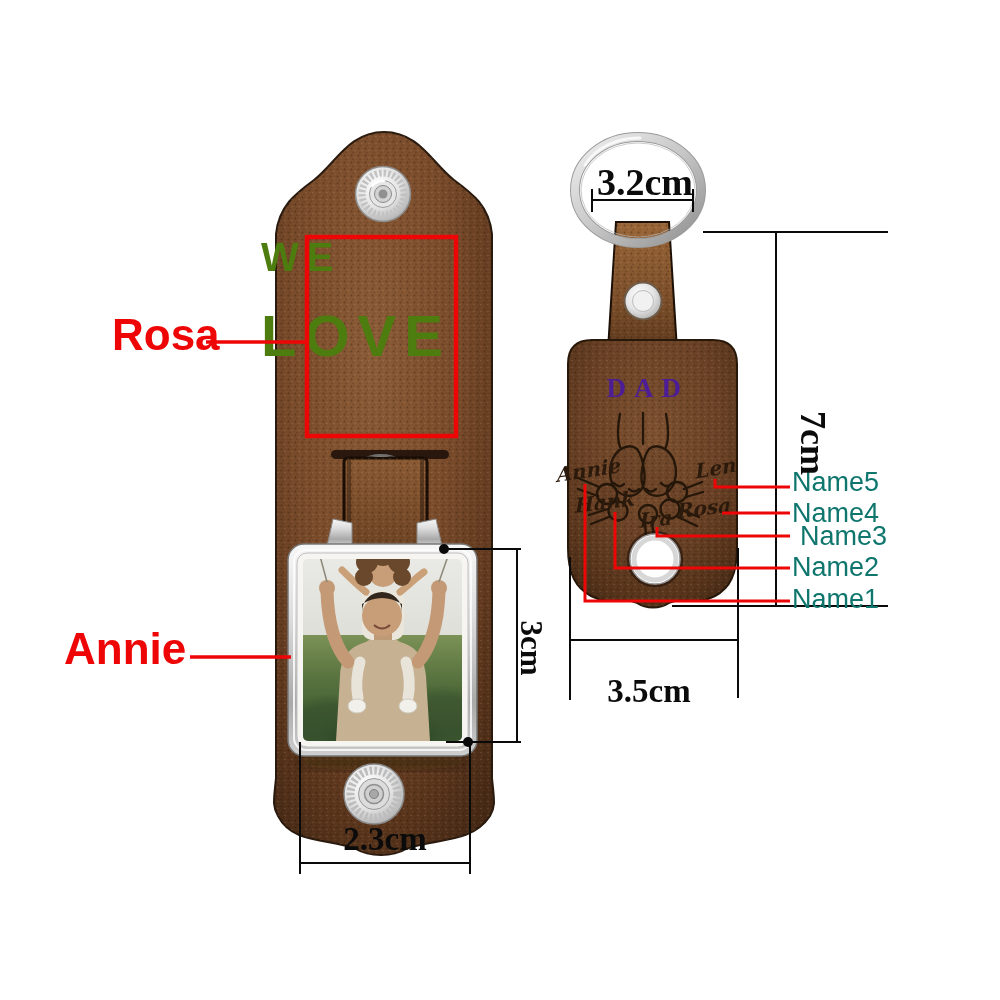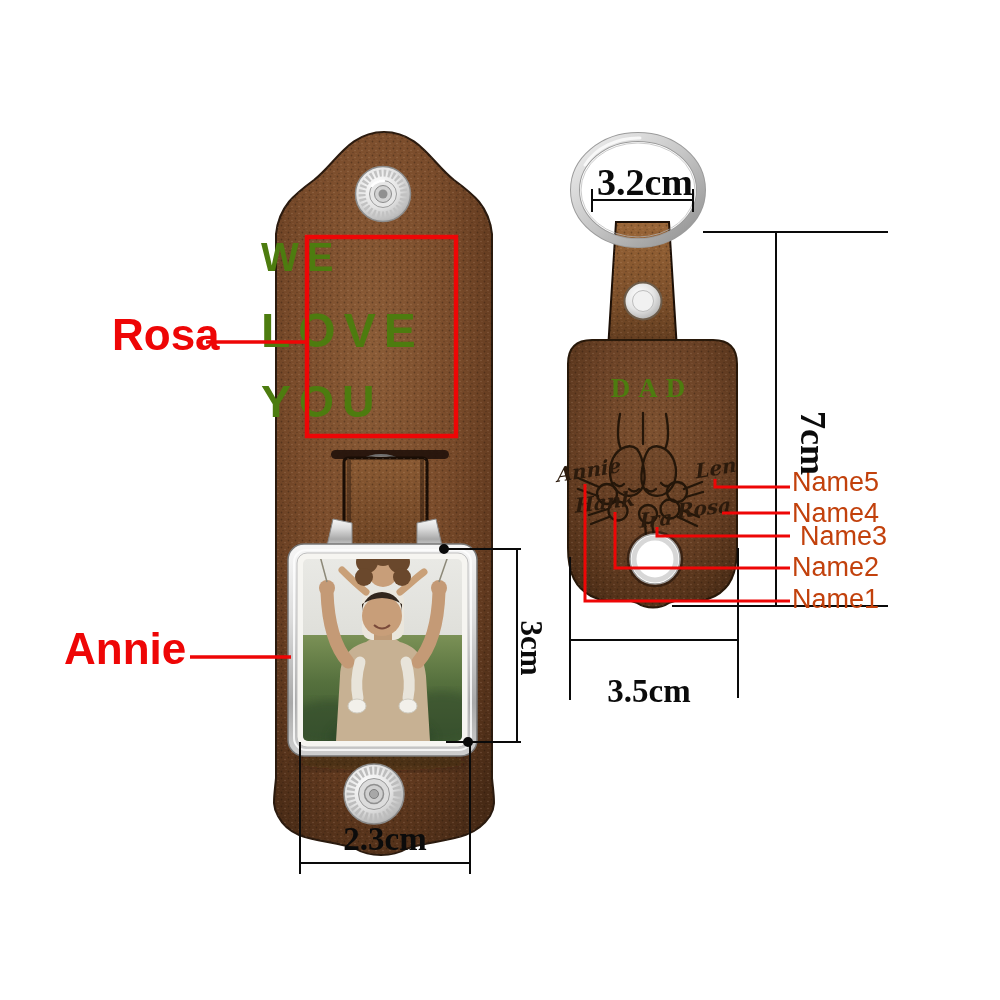--- a/index.html
+++ b/index.html
@@ -8,34 +8,34 @@
   #stage svg{position:absolute;left:0;top:0;}
   .lbl{position:absolute;white-space:nowrap;line-height:1.05;}
   
   .callout{font-weight:700;font-size:44px;color:#ee0606;letter-spacing:0px;}
   .callout-text{left:112px;top:312px;}
   .callout-photo{left:64px;top:626px;}
   
   .engrave-line{left:261px;width:240px;font-weight:700;color:#4d7c0f;
                 letter-spacing:8px;font-family:"Liberation Sans",sans-serif;}
   .line-we{top:236px;font-size:40px;}
-  .line-love{top:306px;font-size:48px;}
+  .line-love{top:306px;font-size:58px;}
   .line-you{top:378px;font-size:45px;}
   
-  .dad{left:587px;top:374px;width:130px;text-align:center;font-family:"Liberation Serif",serif;
-       font-weight:700;font-size:27px;letter-spacing:8px;color:#4d7c0f;}
+  .dad{left:559px;top:374px;width:130px;text-align:right;font-family:"Liberation Serif",serif;
+       font-weight:700;font-size:27px;letter-spacing:8px;color:#4c1d95;}
   .engraved-name{font-family:"DejaVu Serif",serif;font-style:italic;font-weight:700;
                  font-size:20px;color:#2b1a0c;text-align:center;}
   .nm-annie{left:554px;top:460px;width:70px;transform:rotate(-9deg) skewX(-6deg);}
   .nm-hank{left:572px;top:492px;width:66px;transform:rotate(-7deg) skewX(-6deg);}
   .nm-ira{left:632px;top:509px;width:48px;transform:rotate(-6deg) skewX(-6deg);}
   .nm-rosa{left:670px;top:498px;width:68px;transform:rotate(-7deg) skewX(-6deg);}
   .nm-len{left:689px;top:458px;width:54px;transform:rotate(-10deg) skewX(-6deg);}
   
-  .name-label{left:792px;font-size:27px;color:#c2410c;}
+  .name-label{left:792px;font-size:27px;color:#0f766e;}
   .nl-0{top:468px;}.nl-1{top:499px;}.nl-2{top:522px;margin-left:8px;}.nl-3{top:553px;}.nl-4{top:585px;}
   
   .dim{font-family:"Liberation Serif",serif;font-weight:700;color:#0b0b0b;text-align:center;}
   .dim-32{left:593px;top:163px;width:104px;font-size:38px;}
   .dim-23{left:320px;top:822px;width:130px;font-size:33px;}
   .dim-35{left:584px;top:674px;width:130px;font-size:33px;}
   .dim-3{left:531px;top:648px;font-size:31px;transform:translate(-50%,-50%) rotate(90deg);}
   .dim-7{left:812px;top:443px;font-size:36px;transform:translate(-50%,-50%) rotate(90deg);}
   .z2{z-index:2;}.z4{z-index:4;}
 </style>
@@ -264,21 +264,20 @@
       <g>
         <circle cx="655" cy="559" r="27" fill="none" stroke="rgba(30,17,8,0.6)" stroke-width="2.5"></circle>
         <circle cx="655" cy="559" r="25" fill="#ffffff" stroke="#9c9c9c" stroke-width="1.5"></circle>
         <circle cx="655" cy="559" r="21" fill="none" stroke="#d7d7d7" stroke-width="5"></circle>
       </g>
     </g>
   </svg>
 
   <div class="lbl engrave-line line-we z2">WE</div>
   <div class="lbl engrave-line line-love z2">LOVE</div>
-  <div class="lbl engrave-line line-you z2">YOU</div>
 
   <div class="lbl dad z2">DAD</div>
   <div class="lbl engraved-name nm-annie z2">Annie</div>
   <div class="lbl engraved-name nm-hank z2">Hank</div>
   <div class="lbl engraved-name nm-ira z2">Ira</div>
   <div class="lbl engraved-name nm-rosa z2">Rosa</div>
   <div class="lbl engraved-name nm-len z2">Len</div>
 
   <svg width="1000" height="1000" viewBox="0 0 1000 1000" style="z-index:3">
 

